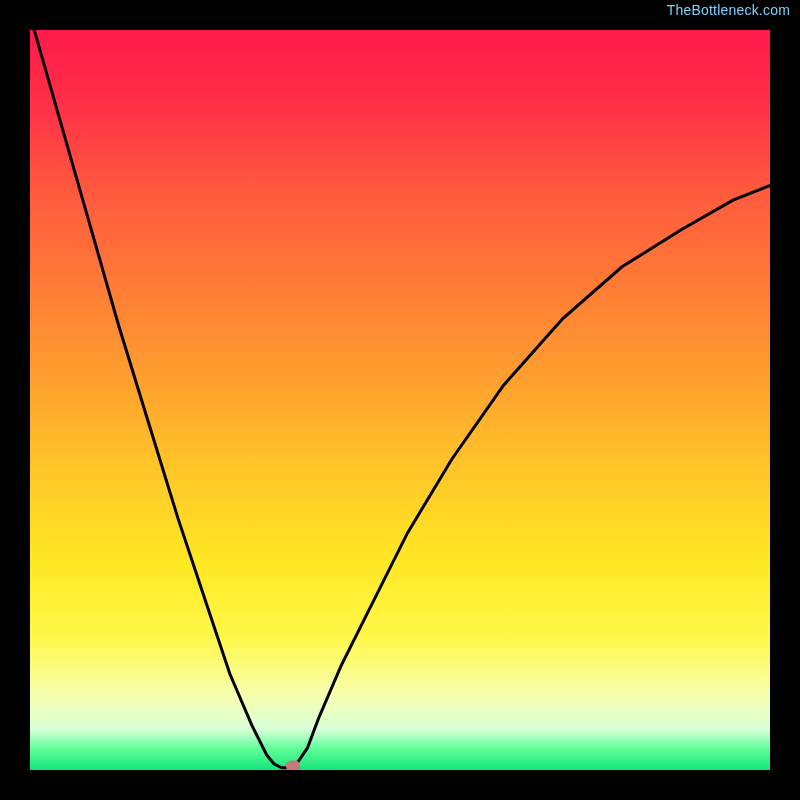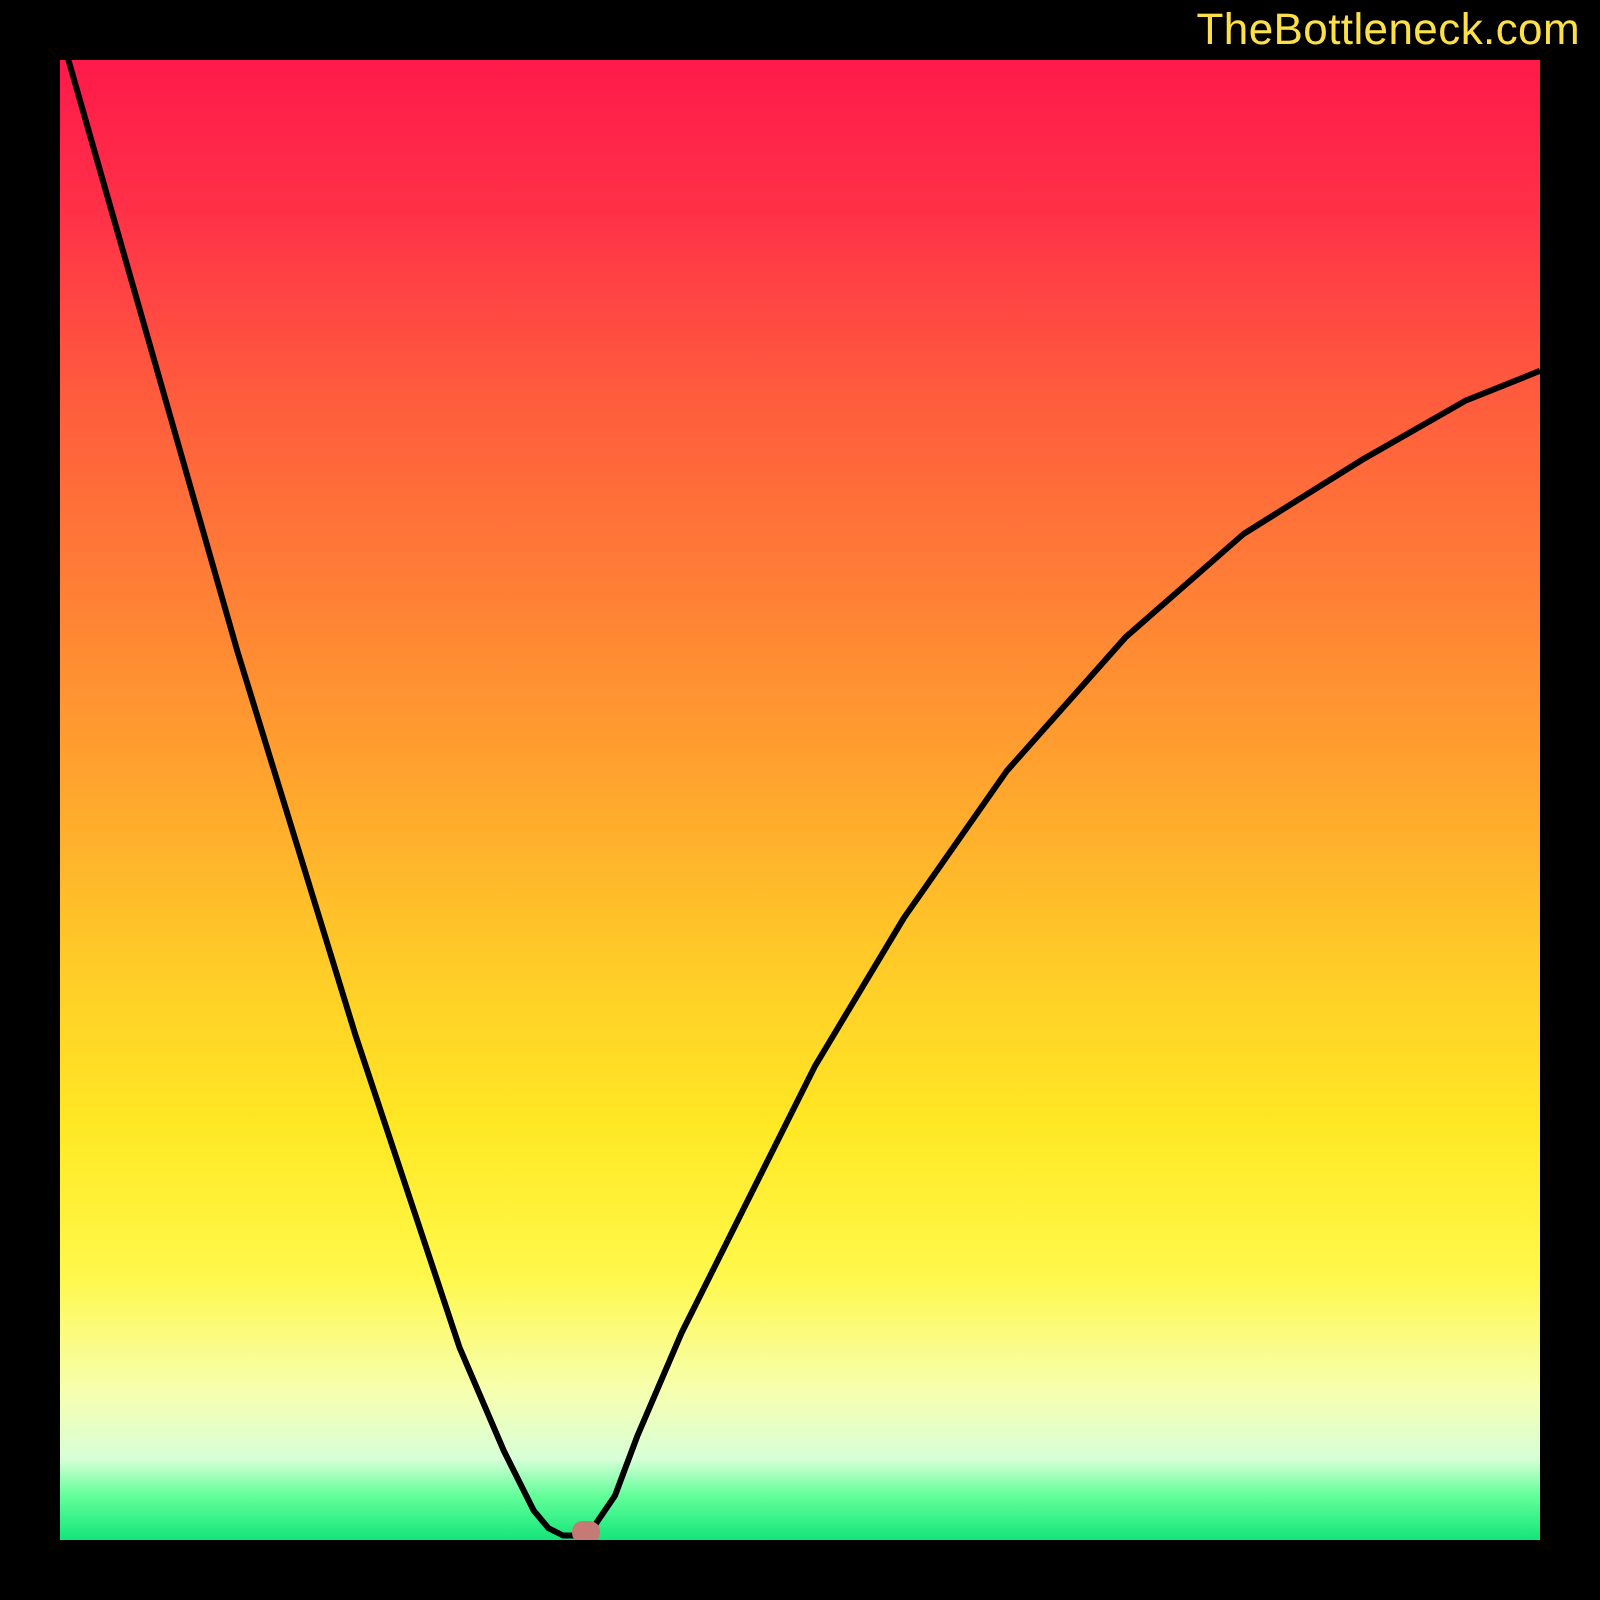--- a/index.html
+++ b/index.html
@@ -13,22 +13,22 @@
   .frame {
     width: 800px;
     height: 800px;
     background: #000;
     position: relative;
   }
   .attribution {
     position: absolute;
     top: 2px;
     right: 10px;
-    color: #fde047;
-    font-size: 22px;
+    color: #7dd3fc;
+    font-size: 14px;
     font-weight: 400;
     letter-spacing: 0.2px;
   }
   .plot-area {
     position: absolute;
     left: 30px;
     top: 30px;
     width: 740px;
     height: 740px;
     overflow: hidden;

